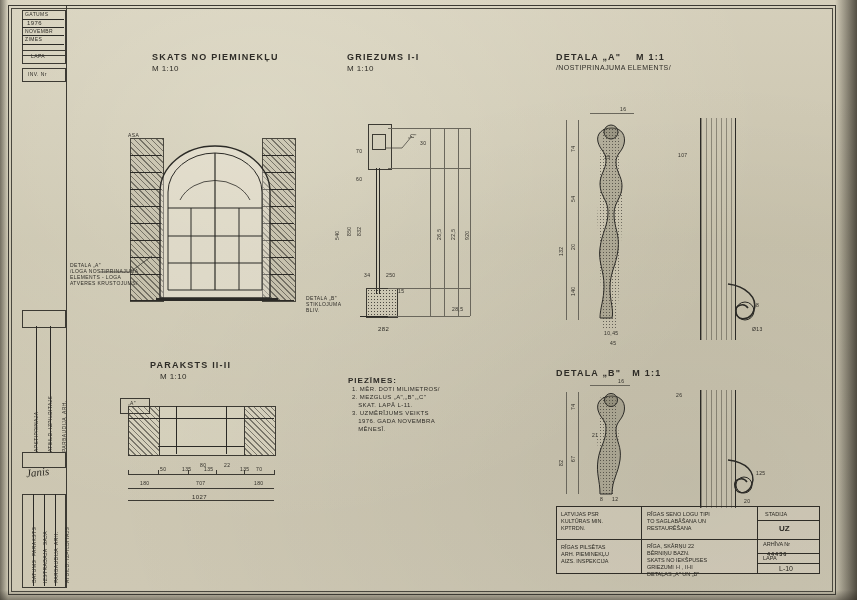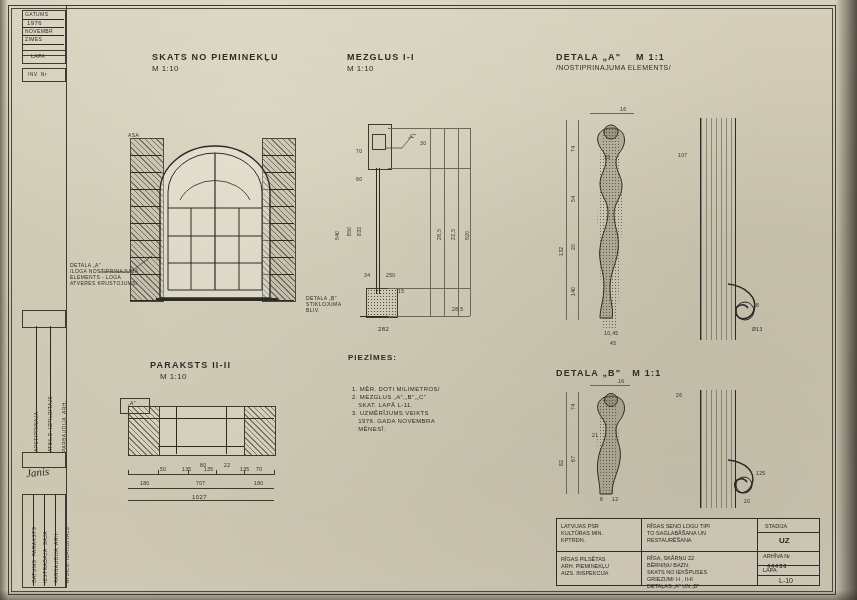--- a/index.html
+++ b/index.html
@@ -48,21 +48,21 @@
     background-image:radial-gradient(rgba(45,43,38,0.8) 0.6px, rgba(0,0,0,0) 0.7px);
     background-size:3px 3px;
   }
   .wood{
     background-image:repeating-linear-gradient(90deg, rgba(60,57,48,0.45) 0 1px, rgba(0,0,0,0) 1px 5px);
   }
   .dim{position:absolute;border-top:1px solid #3c3a33;}
   .tick{position:absolute;width:1px;height:5px;background:#3c3a33;}
 
   
-  #titleblock{position:absolute;left:556px;top:518px;width:262px;height:66px;border:1px solid #2f2d27;background:rgba(255,250,235,0.12);}
+  #titleblock{position:absolute;left:556px;top:506px;width:262px;height:66px;border:1px solid #2f2d27;background:rgba(255,250,235,0.12);}
   #titleblock .c{position:absolute;font-size:5.5px;color:#2b2923;line-height:7px;white-space:pre;}
   #titleblock .sep{position:absolute;background:#2f2d27;}
   .big{font-size:11px;font-weight:bold;letter-spacing:1px;}
   .signature{position:absolute;color:#2b2923;font-family:"Liberation Serif",serif;font-style:italic;font-size:11px;}
 </style>
 </head>
 <body>
 
 <div id="sheet">
   <div class="paper-tone"></div>
@@ -153,21 +153,21 @@
 /LOGA NOSTIPRINAJUMA
 ELEMENTS - LOGA
 ATVERES KRUSTOJUMS/</div>
   <svg style="position:absolute;left:100px;top:250px;" width="60" height="30">
     <path d="M0,22 L30,22 L52,6" fill="none" stroke="#3a3832" stroke-width="0.8"></path>
   </svg>
   <div class="txt t5" style="left:306px;top:295px;line-height:6px;">DETALA „B"
 STIKLOJUMA
 BLIV.</div>
 
-  <div class="txt t9 bold" style="left:347px;top:52px;letter-spacing:1.2px;">MEZGLUS I-I</div>
+  <div class="txt t9 bold" style="left:347px;top:52px;letter-spacing:1.2px;">GRIEZUMS I-I</div>
   <div class="txt t8" style="left:347px;top:64px;">M 1:10</div>
 
   <div class="boxline" style="left:368px;top:124px;width:22px;height:44px;background:rgba(200,195,175,0.25);"></div>
   <div class="boxline" style="left:372px;top:134px;width:12px;height:14px;"></div>
   <div class="ln vl" style="left:379px;top:168px;height:126px;"></div>
   <div class="ln vl" style="left:376px;top:168px;height:126px;"></div>
 
   <div class="boxline stipple" style="left:366px;top:288px;width:30px;height:28px;"></div>
   <div class="ln hl" style="left:360px;top:316px;width:42px;"></div>
 
@@ -267,21 +267,21 @@
   <div class="txt t5" style="left:200px;top:462px;">80</div>
   <div class="txt t5" style="left:204px;top:466px;">135</div>
   <div class="txt t5" style="left:224px;top:462px;">22</div>
   <div class="txt t5" style="left:240px;top:466px;">135</div>
   <div class="txt t5" style="left:256px;top:466px;">70</div>
   <div class="txt t5" style="left:140px;top:480px;">180</div>
   <div class="txt t5" style="left:196px;top:480px;">707</div>
   <div class="txt t5" style="left:254px;top:480px;">180</div>
   <div class="txt t6" style="left:192px;top:494px;">1027</div>
 
-  <div class="txt t8 bold" style="left:348px;top:353px;letter-spacing:1px;">PIEZĪMES:</div>
+  <div class="txt t8 bold" style="left:348px;top:376px;letter-spacing:1px;">PIEZĪMES:</div>
   <div class="txt t6" style="left:352px;top:386px;">1. MĒR. DOTI MILIMETROS/</div>
   <div class="txt t6" style="left:352px;top:394px;">2. MEZGLUS „A",„B",„C"</div>
   <div class="txt t6" style="left:352px;top:402px;">   SKAT. LAPĀ L-11.</div>
   <div class="txt t6" style="left:352px;top:410px;">3. UZMĒRĪJUMS VEIKTS</div>
   <div class="txt t6" style="left:352px;top:418px;">   1976. GADA NOVEMBRA</div>
   <div class="txt t6" style="left:352px;top:426px;">   MĒNESĪ.</div>
 
   <div class="txt t9 bold" style="left:556px;top:368px;letter-spacing:1.2px;">DETALA „B"   M 1:1</div>
 
   <svg style="position:absolute;left:556px;top:382px;" width="110" height="130">

